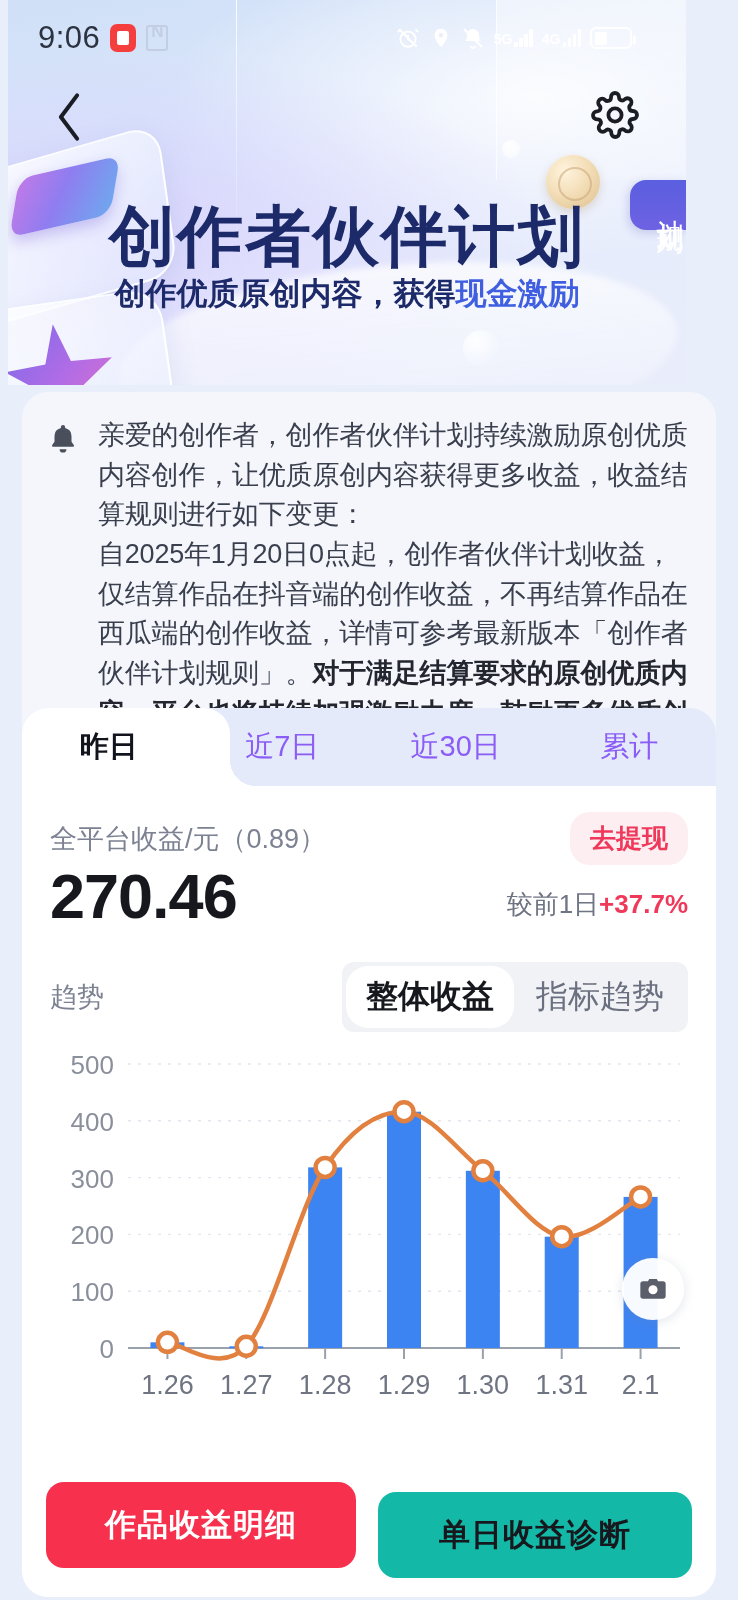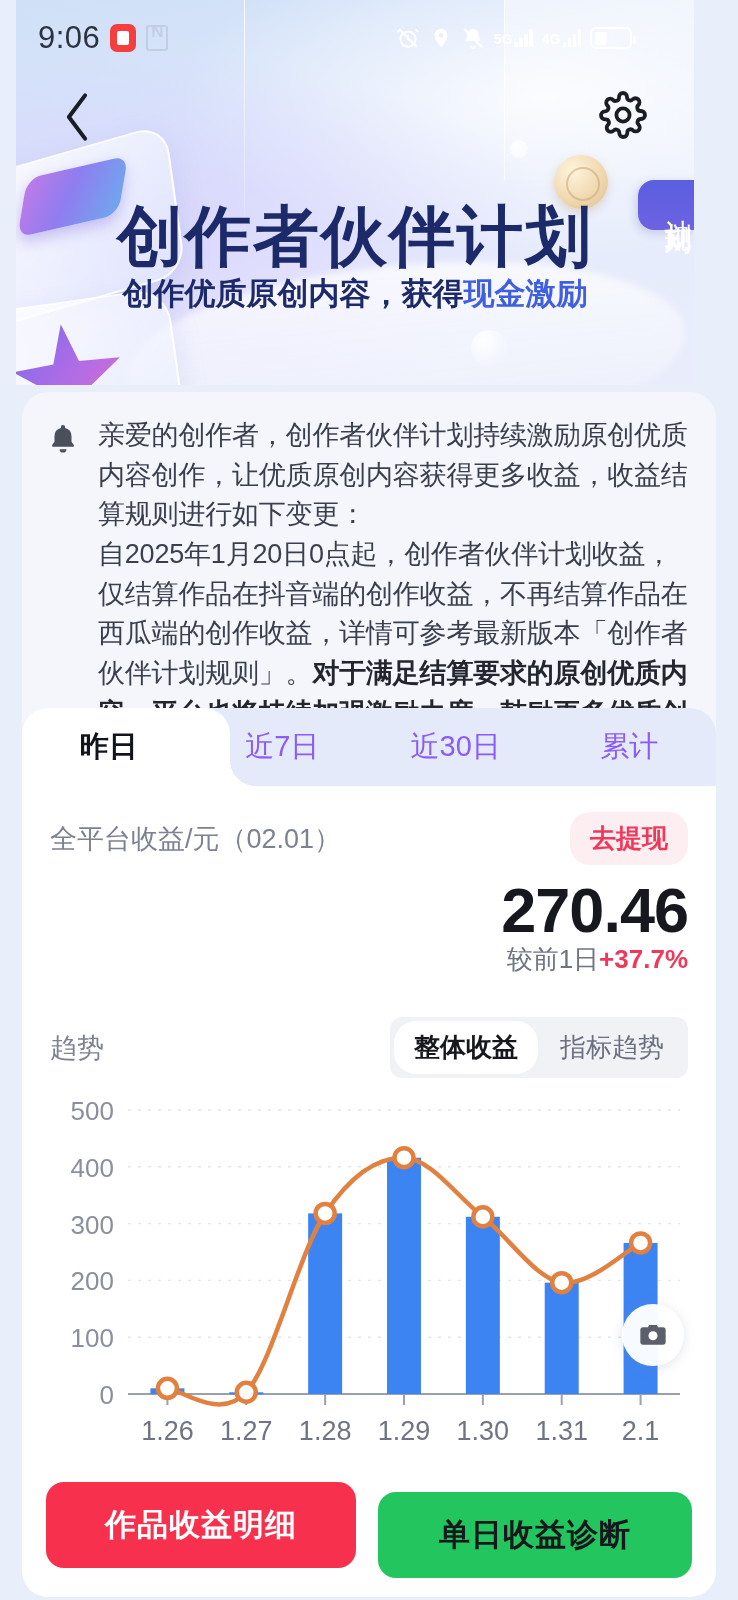--- a/index.html
+++ b/index.html
@@ -88,21 +88,21 @@
   .sb-batt i {
     display: block;
     height: 100%;
     background: #fff;
     border-radius: 2px;
   }
 
   
   .banner {
     position: absolute;
-    top: 0; left: 16px;
+    top: 0; left: 8px;
     width: 678px; height: 385px;
     overflow: hidden;
     background:
       radial-gradient(120% 90% at 14% 62%, rgba(210,195,255,0.55) 0%, rgba(210,195,255,0) 55%),
       radial-gradient(90% 70% at 78% 25%, rgba(255,255,255,0.85) 0%, rgba(255,255,255,0) 60%),
       linear-gradient(170deg, #cfe0f7 0%, #dbe6fb 32%, #e6ecfc 62%, #e9edfb 100%);
   }
   .banner-seam {
     position: absolute;
     left: 228px; top: 0;
@@ -318,25 +318,23 @@
   .withdraw {
     background: #fdeef1;
     color: #f0385b;
     font-size: 26px;
     font-weight: 600;
     padding: 9px 20px;
     border-radius: 20px;
   }
 
   .row-value {
-    margin-top: 14px;
     display: flex;
     align-items: flex-end;
     justify-content: space-between;
-    flex-direction: column;
   }
   .big-num {
     font-size: 63px;
     font-weight: 700;
     color: #16181d;
     letter-spacing: -1px;
     line-height: 1;
   }
   .delta { font-size: 26px; color: #6e7483; padding-bottom: 6px; }
   .delta b { color: #f0385b; font-weight: 700; }
@@ -349,21 +347,21 @@
   }
   .trend-label { font-size: 27px; color: #7c8292; }
   .seg {
     display: flex;
     background: #f1f2f5;
     border-radius: 12px;
     padding: 4px;
     gap: 2px;
   }
   .seg-btn {
-    font-size: 26px;
+    font-size: 32px;
     color: #6b7080;
     padding: 9px 20px;
     border-radius: 22px;
   }
   .seg-btn.active {
     background: #fff;
     color: #16181d;
     font-weight: 700;
   }
 
@@ -403,21 +401,21 @@
     font-size: 31px;
     font-weight: 700;
     border-radius: 18px;
     border: none;
     display: flex; align-items: center; justify-content: center;
     letter-spacing: 1px;
   }
   .btn-secondary {
     flex: 1;
     height: 86px;
-    background: #22c55e;
+    background: #14b8a6;
     color: #16181d;
     font-size: 31px;
     font-weight: 700;
     border-radius: 18px;
     border: none;
     display: flex; align-items: center; justify-content: center;
     letter-spacing: 1px;
     margin-top: 20px;
   }
 </style>
@@ -532,21 +530,21 @@
     <div class="tab-dome"></div>
     <div class="tab active">昨日</div>
     <div class="tab">近7日</div>
     <div class="tab">近30日</div>
     <div class="tab">累计</div>
   </div>
 
   <div class="card-body">
 
     <div class="row-label">
-      <span class="sub-label">全平台收益/元（02.01）</span>
+      <span class="sub-label">全平台收益/元（0.89）</span>
       <span class="withdraw">去提现</span>
     </div>
 
     <div class="row-value">
       <span class="big-num">270.46</span>
       <span class="delta">
         <span>较前1日</span><b>+37.7%</b>
       </span>
     </div>
 

